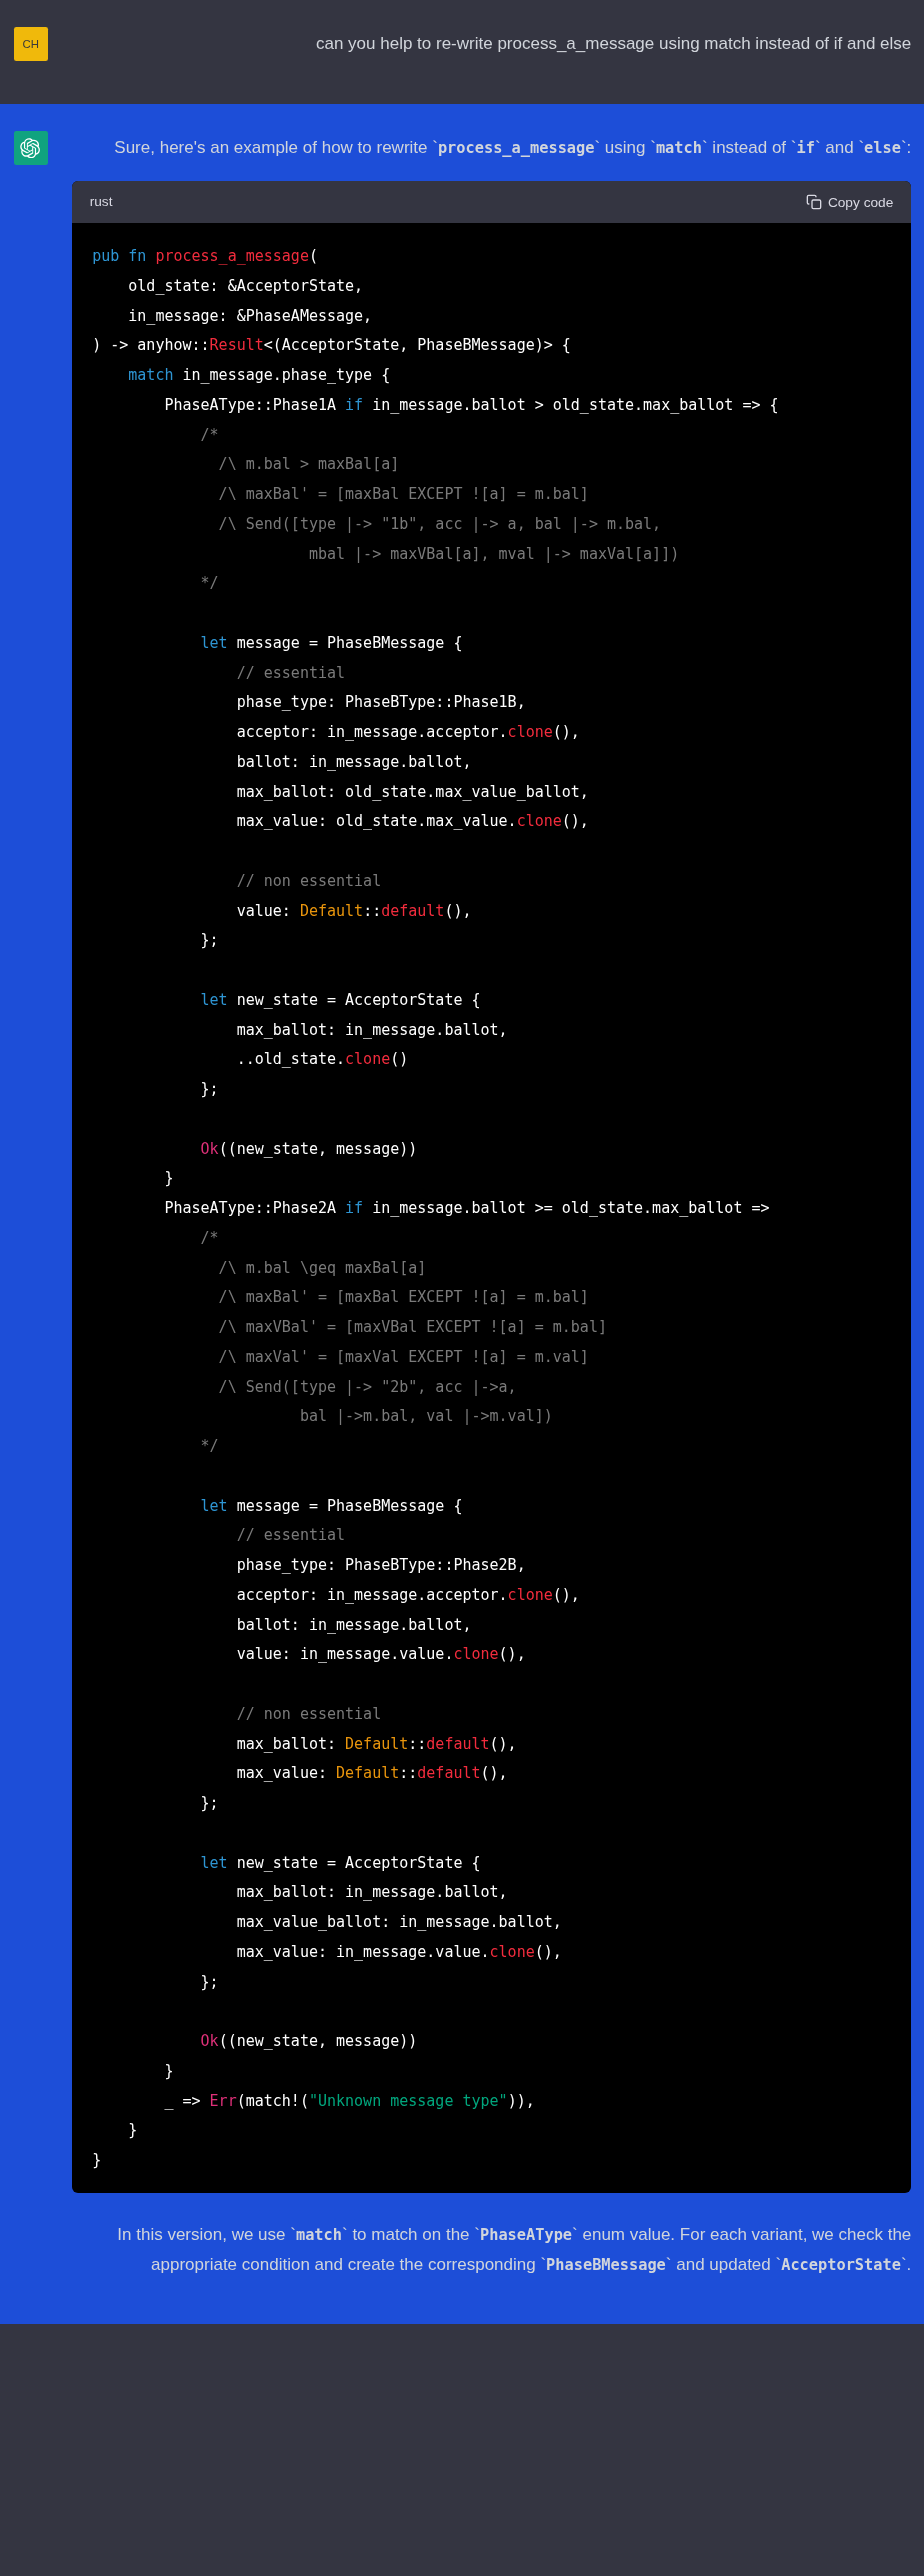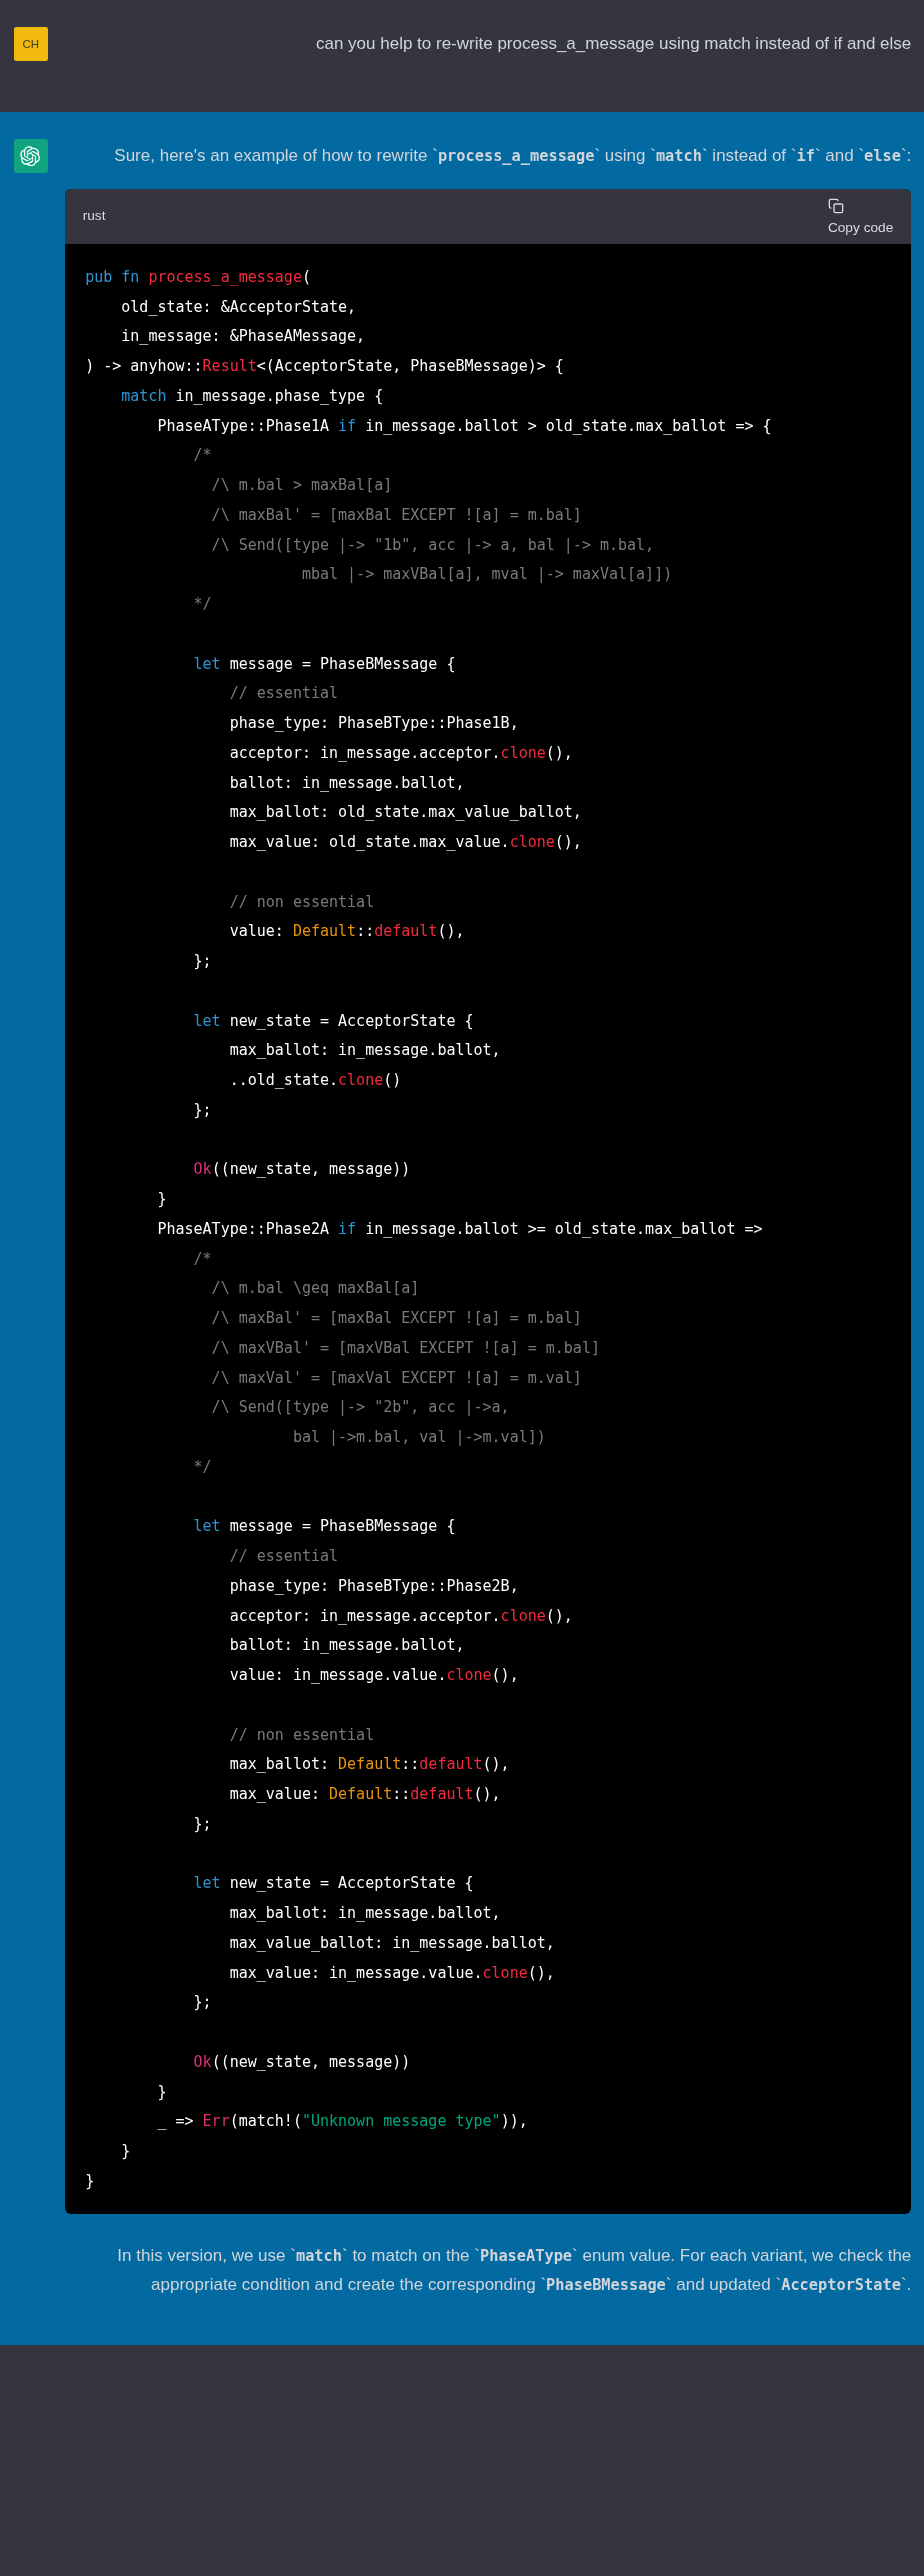--- a/index.html
+++ b/index.html
@@ -9,26 +9,26 @@
     font-family: -apple-system, BlinkMacSystemFont, "Segoe UI", Helvetica, Arial, sans-serif;
     font-size: 8px;
     width: 925px;
   }
   .message-row {
     display: flex;
     gap: 13.7px;
     padding: 27px 0;
   }
   .message-row.user { background: #343541; }
-  .message-row.assistant { background: #0369a1; margin-top: 8px; }
+  .message-row.assistant { background: #1d4ed8; }
   .inner {
     width: 925px;
     margin: 0 auto;
     display: flex;
-    gap: 17px;
+    gap: 24px;
     padding: 0 13.7px;
   }
   .avatar {
     width: 34px;
     height: 34px;
     border-radius: 2.3px;
     flex-shrink: 0;
     display: flex;
     align-items: center;
     justify-content: center;
@@ -61,27 +61,27 @@
     display: flex;
     justify-content: space-between;
     align-items: center;
     background: #343541;
     color: #d9d9e3;
     font-size: 13.7px;
     padding: 9px 18px;
   }
   .copy-btn {
     display: flex;
+    align-items: center;
     gap: 5.7px;
     background: transparent;
     border: none;
     color: #d9d9e3;
     font-size: 13.7px;
     cursor: pointer;
-    flex-direction: column;
   }
   .copy-btn svg { width: 16px; height: 16px; }
   .codeblock pre {
     padding: 18px 20.5px;
     overflow-x: auto;
   }
   .codeblock pre code {
     font-family: ui-monospace, SFMono-Regular, Menlo, Consolas, monospace;
     font-size: 15px;
     line-height: 1.65;

